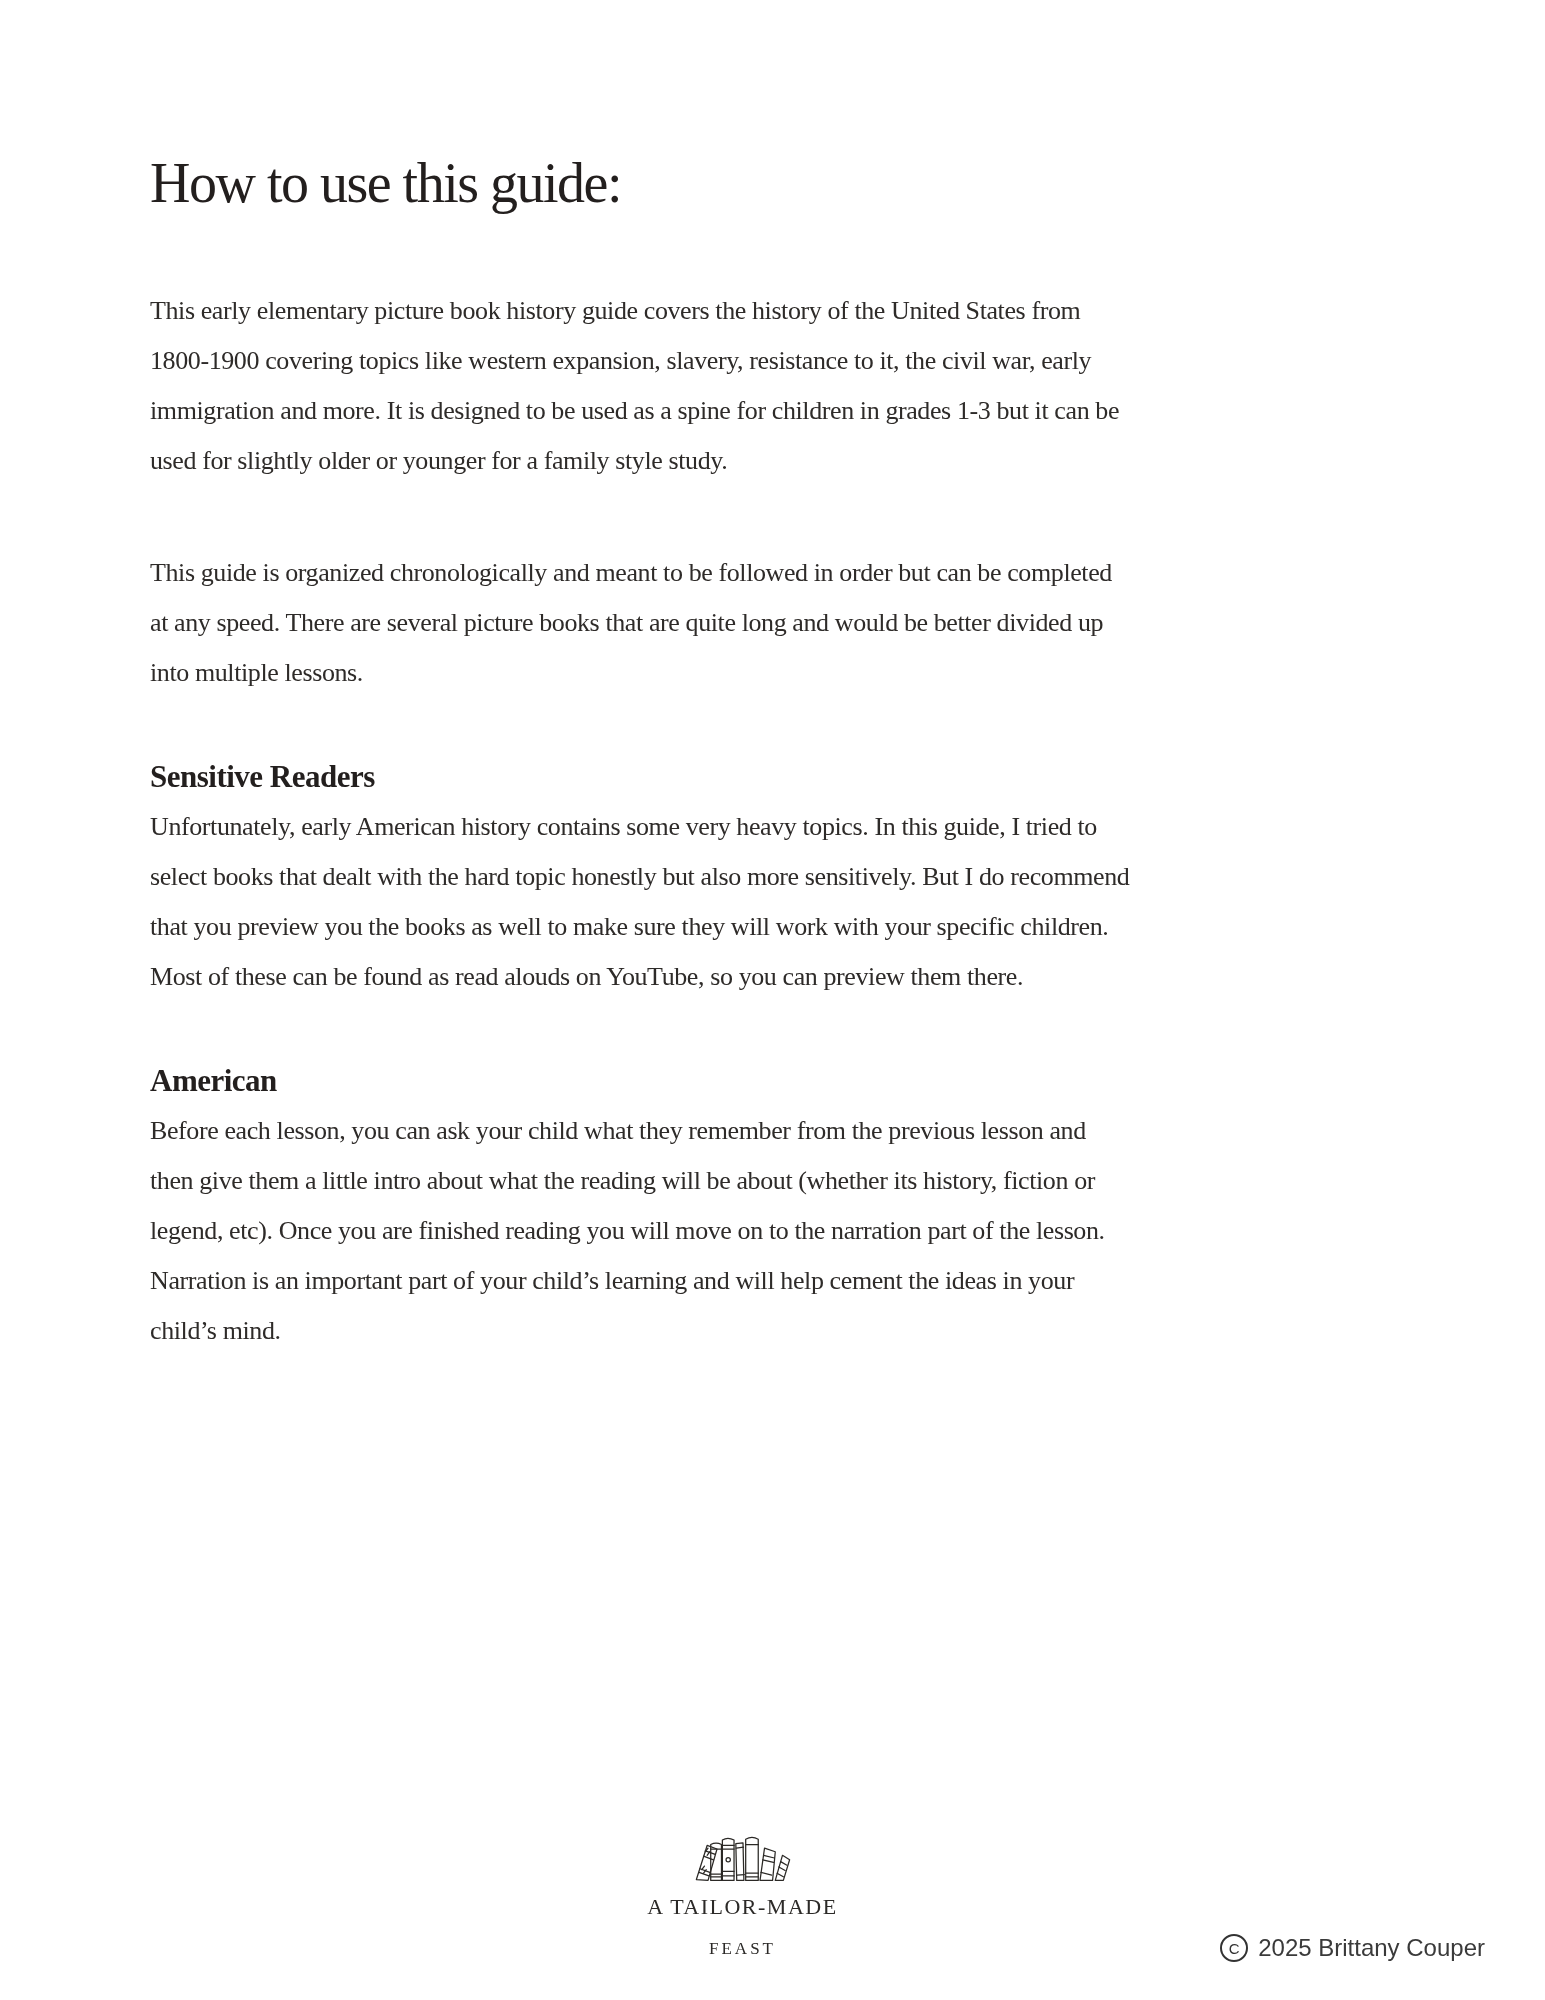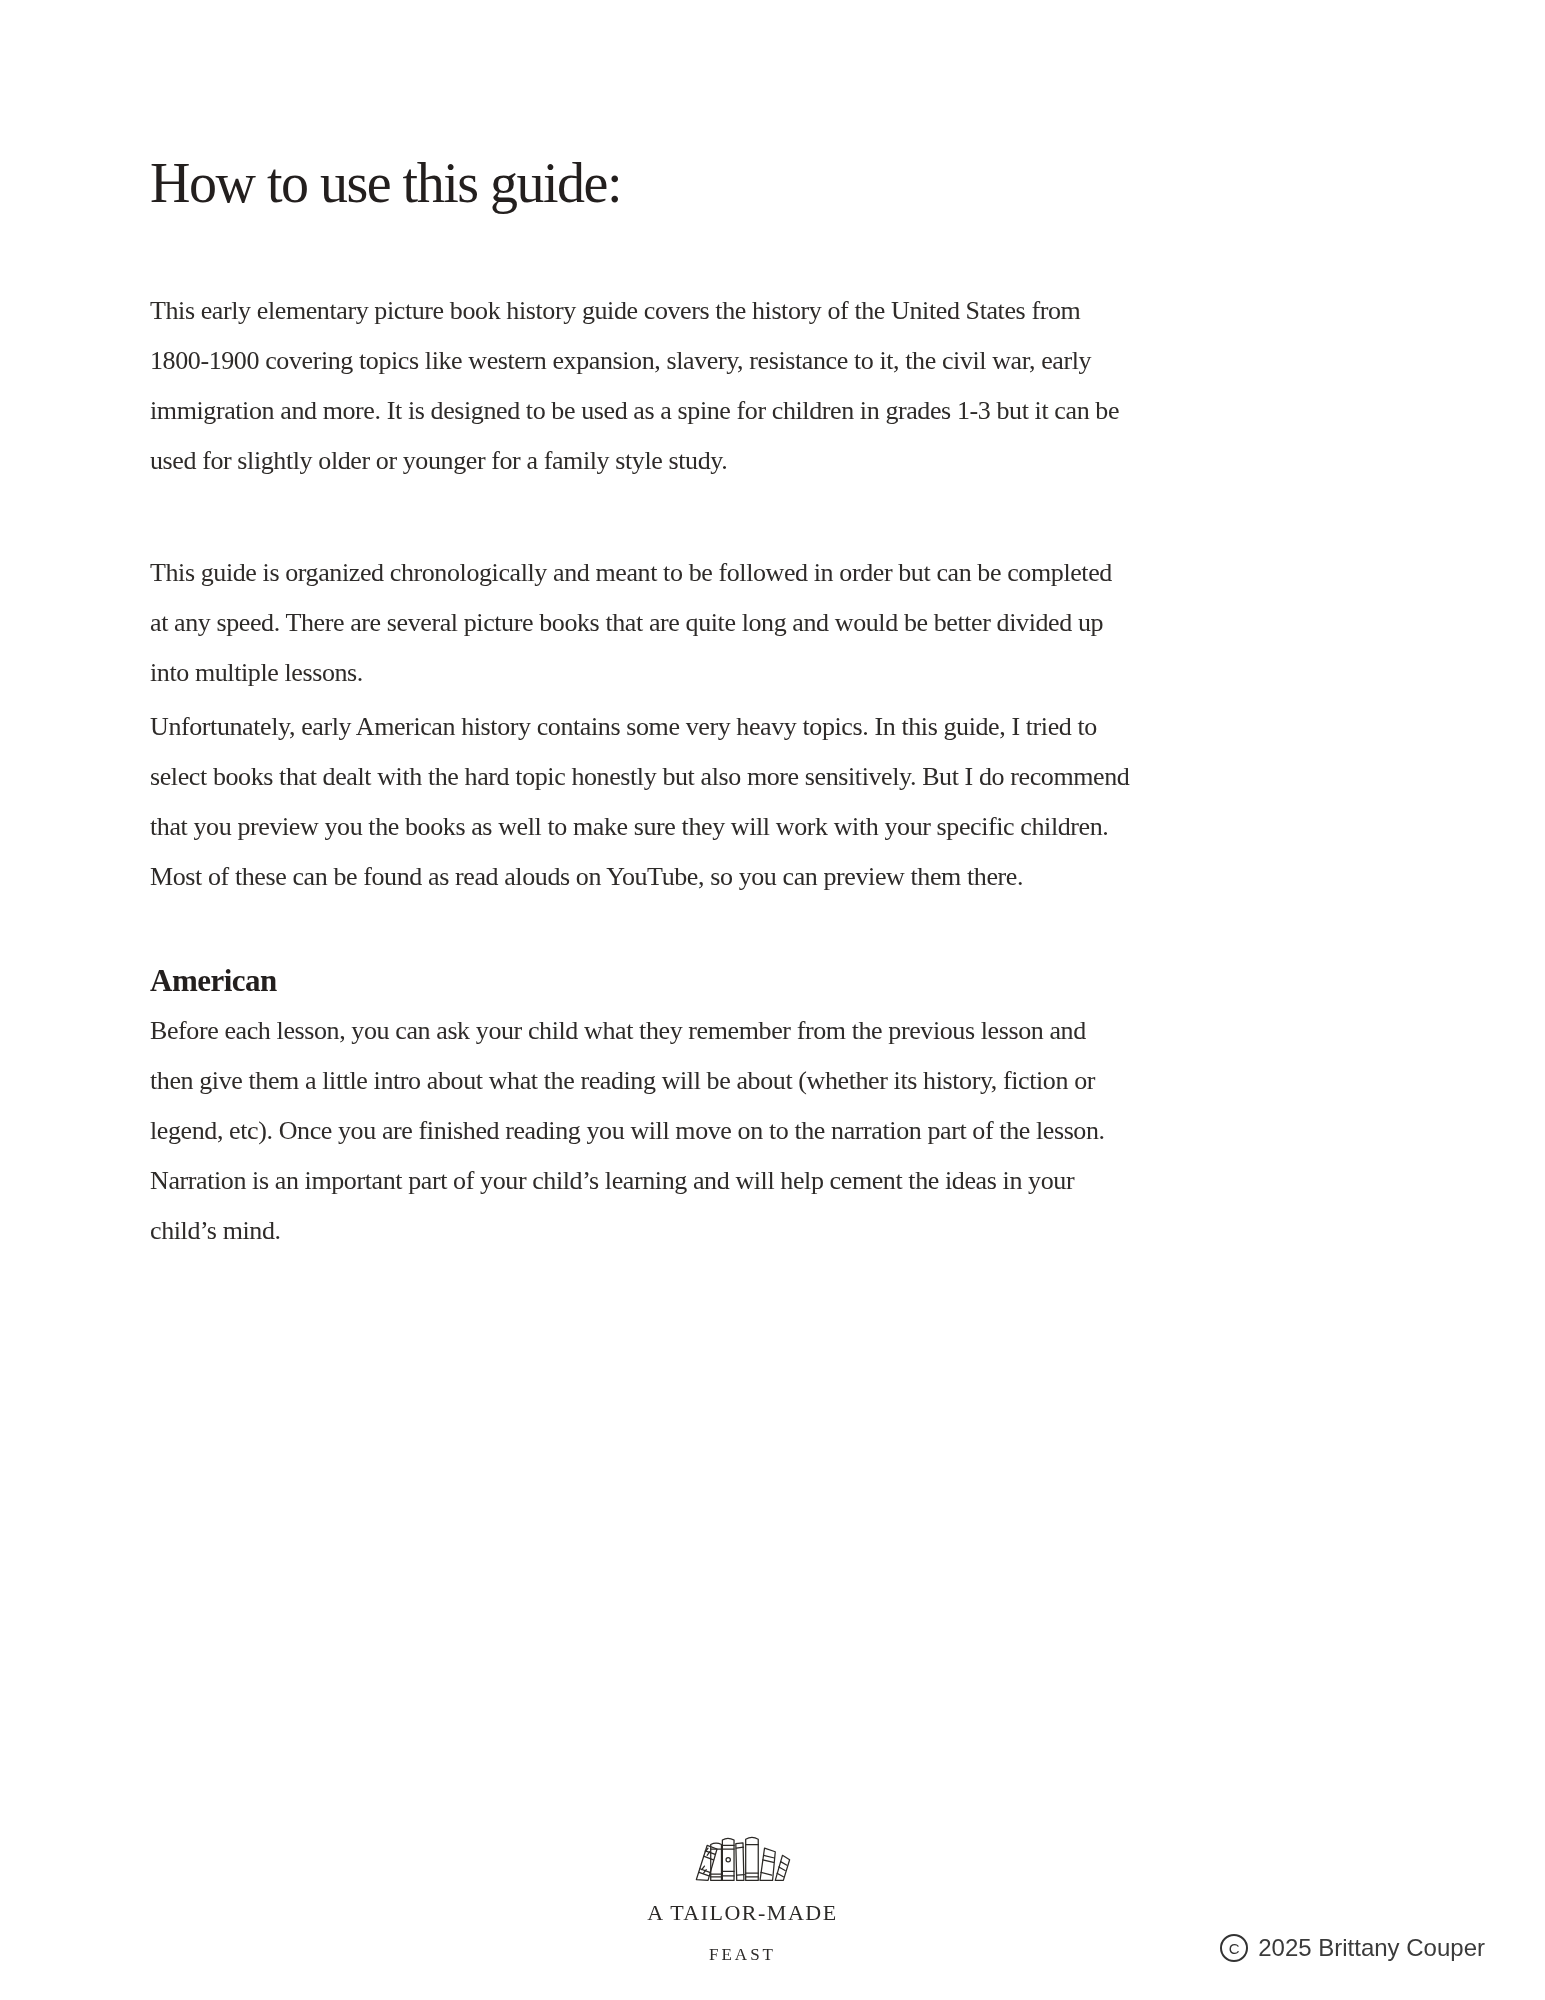--- a/index.html
+++ b/index.html
@@ -56,21 +56,21 @@
   }
   .footer-brand-inner {
     display: inline-block;
     position: relative;
     left: -30px;
     text-align: center;
   }
   .books-icon { display: block; margin: 0 auto; }
   .brand-line1 {
     display: block;
-    margin-top: 16px;
+    margin-top: 10px;
     font-size: 22px;
     letter-spacing: 1.5px;
     color: #2c2a28;
     font-family: "Liberation Serif", serif;
   }
   .brand-line2 {
     display: block;
     margin-top: 19px;
     font-size: 17px;
     letter-spacing: 3px;
@@ -106,20 +106,21 @@
 
 <div class="page">
   <div class="content">
 
     <h1 class="doc-title">How to use this guide:</h1>
 
     <p class="para p1">This early elementary picture book history guide covers the history of the United States from 1800-1900 covering topics like western expansion, slavery, resistance to it, the civil war, early immigration and more. It is designed to be used as a spine for children in grades 1-3 but it can be used for slightly older or younger for a family style study.</p>
 
     <p class="para p2">This guide is organized chronologically and meant to be followed in order but can be completed at any speed. There are several picture books that are quite long and would be better divided up into multiple lessons.</p>
 
+    <h2 class="section-heading">Sensitive Readers</h2>
 
     <p class="para section-body">Unfortunately, early American history contains some very heavy topics. In this guide, I tried to select books that dealt with the hard topic honestly but also more sensitively.  But I do recommend that you preview you the books as well to make sure they will work with your specific children. Most of these can be found as read alouds on YouTube, so you can preview them there.</p>
 
     <h2 class="section-heading">American</h2>
 
     <p class="para section-body">Before each lesson, you can ask your child what they remember from the previous lesson and then give them a little intro about what the reading will be about (whether its history, fiction or legend, etc). Once you are finished reading you will move on to the narration part of the lesson. Narration is an important part of your child’s learning and will help cement the ideas in your child’s mind.</p>
 
   </div>
 
   <div class="footer-brand">

